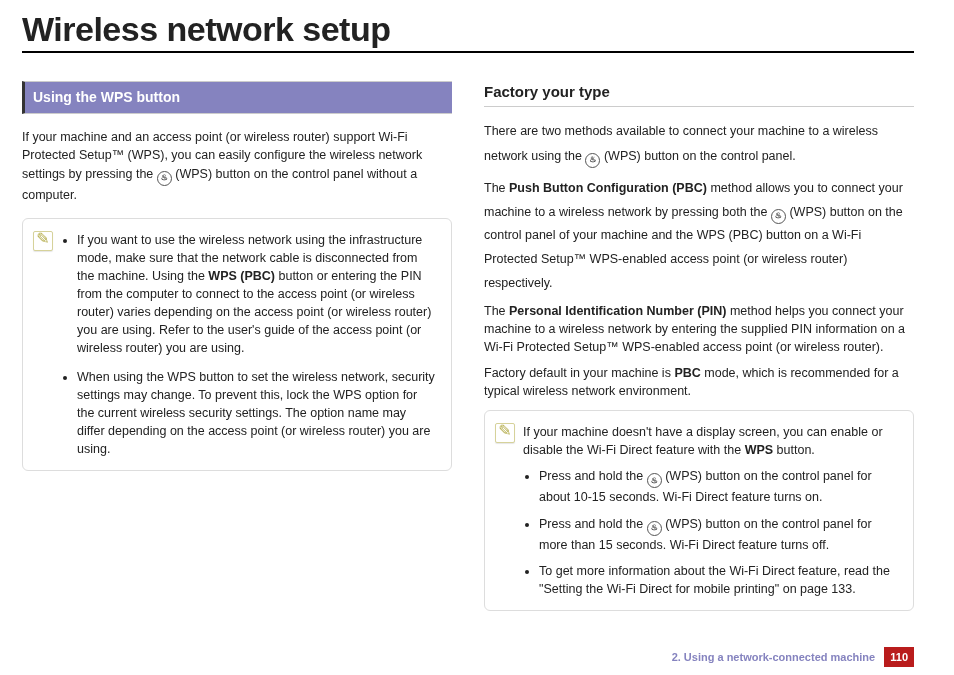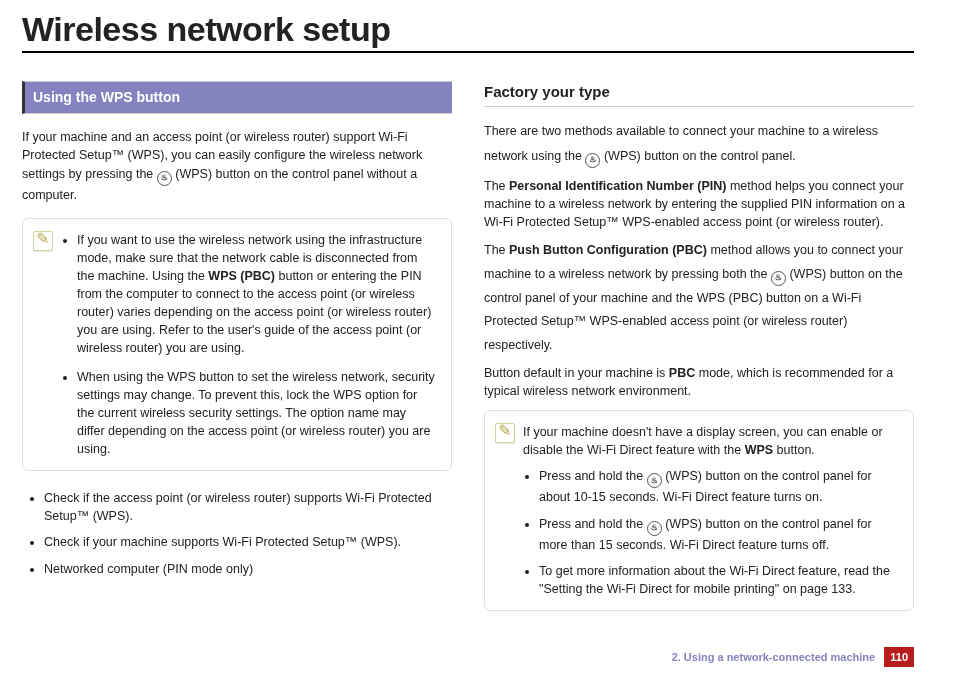--- a/index.html
+++ b/index.html
@@ -150,56 +150,49 @@
           <li>
             <span>If you want to use the wireless network using the infrastructure mode, make sure that the network cable is disconnected from the machine. Using the </span>
             <span class="bold">WPS (PBC)</span>
             <span> button or entering the PIN from the computer to connect to the access point (or wireless router) varies depending on the access point (or wireless router) you are using. Refer to the user's guide of the access point (or wireless router) you are using.</span>
           </li>
           <li>When using the WPS button to set the wireless network, security settings may change. To prevent this, lock the WPS option for the current wireless security settings. The option name may differ depending on the access point (or wireless router) you are using.</li>
         </ul>
       </div>
 
 
-      <div class="body">
-        <ul class="tight">
-          <li>Check if the access point (or wireless router) supports Wi-Fi Protected Setup™ (WPS).</li>
-          <li>Check if your machine supports Wi-Fi Protected Setup™ (WPS).</li>
-          <li>Networked computer (PIN mode only)</li>
-        </ul>
-      </div>
 
     </div>
 
     <div class="col">
 
       <div class="sub-h" style="margin-top:0">Factory your type</div>
 
       <p class="para" style="line-height:2">
         <span>There are two methods available to connect your machine to a wireless network using the </span>
         <span class="wps-icon"></span>
         <span> (WPS) button on the control panel.</span>
-      </p>
-
-      <p class="para">
-        <span>The </span>
-        <span class="bold">Personal Identification Number (PIN)</span>
-        <span> method helps you connect your machine to a wireless network by entering the supplied PIN information on a Wi-Fi Protected Setup™ WPS-enabled access point (or wireless router).</span>
       </p>
 
       <p class="para" style="line-height:1.9; margin-bottom:6px">
         <span>The </span>
         <span class="bold">Push Button Configuration (PBC)</span>
         <span> method allows you to connect your machine to a wireless network by pressing both the </span>
         <span class="wps-icon"></span>
         <span> (WPS) button on the control panel of your machine and the WPS (PBC) button on a Wi-Fi Protected Setup™ WPS-enabled access point (or wireless router) respectively.</span>
       </p>
 
       <p class="para">
-        <span>Button default in your machine is </span>
+        <span>The </span>
+        <span class="bold">Personal Identification Number (PIN)</span>
+        <span> method helps you connect your machine to a wireless network by entering the supplied PIN information on a Wi-Fi Protected Setup™ WPS-enabled access point (or wireless router).</span>
+      </p>
+
+      <p class="para">
+        <span>Factory default in your machine is </span>
         <span class="bold">PBC</span>
         <span> mode, which is recommended for a typical wireless network environment.</span>
       </p>
 
       <div class="note-box" style="margin-top:10px">
         <span class="note-icon"></span>
         <p class="note-intro">
           <span>If your machine doesn't have a display screen, you can enable or disable the Wi-Fi Direct feature with the </span>
           <span class="bold">WPS</span>
           <span> button.</span>

